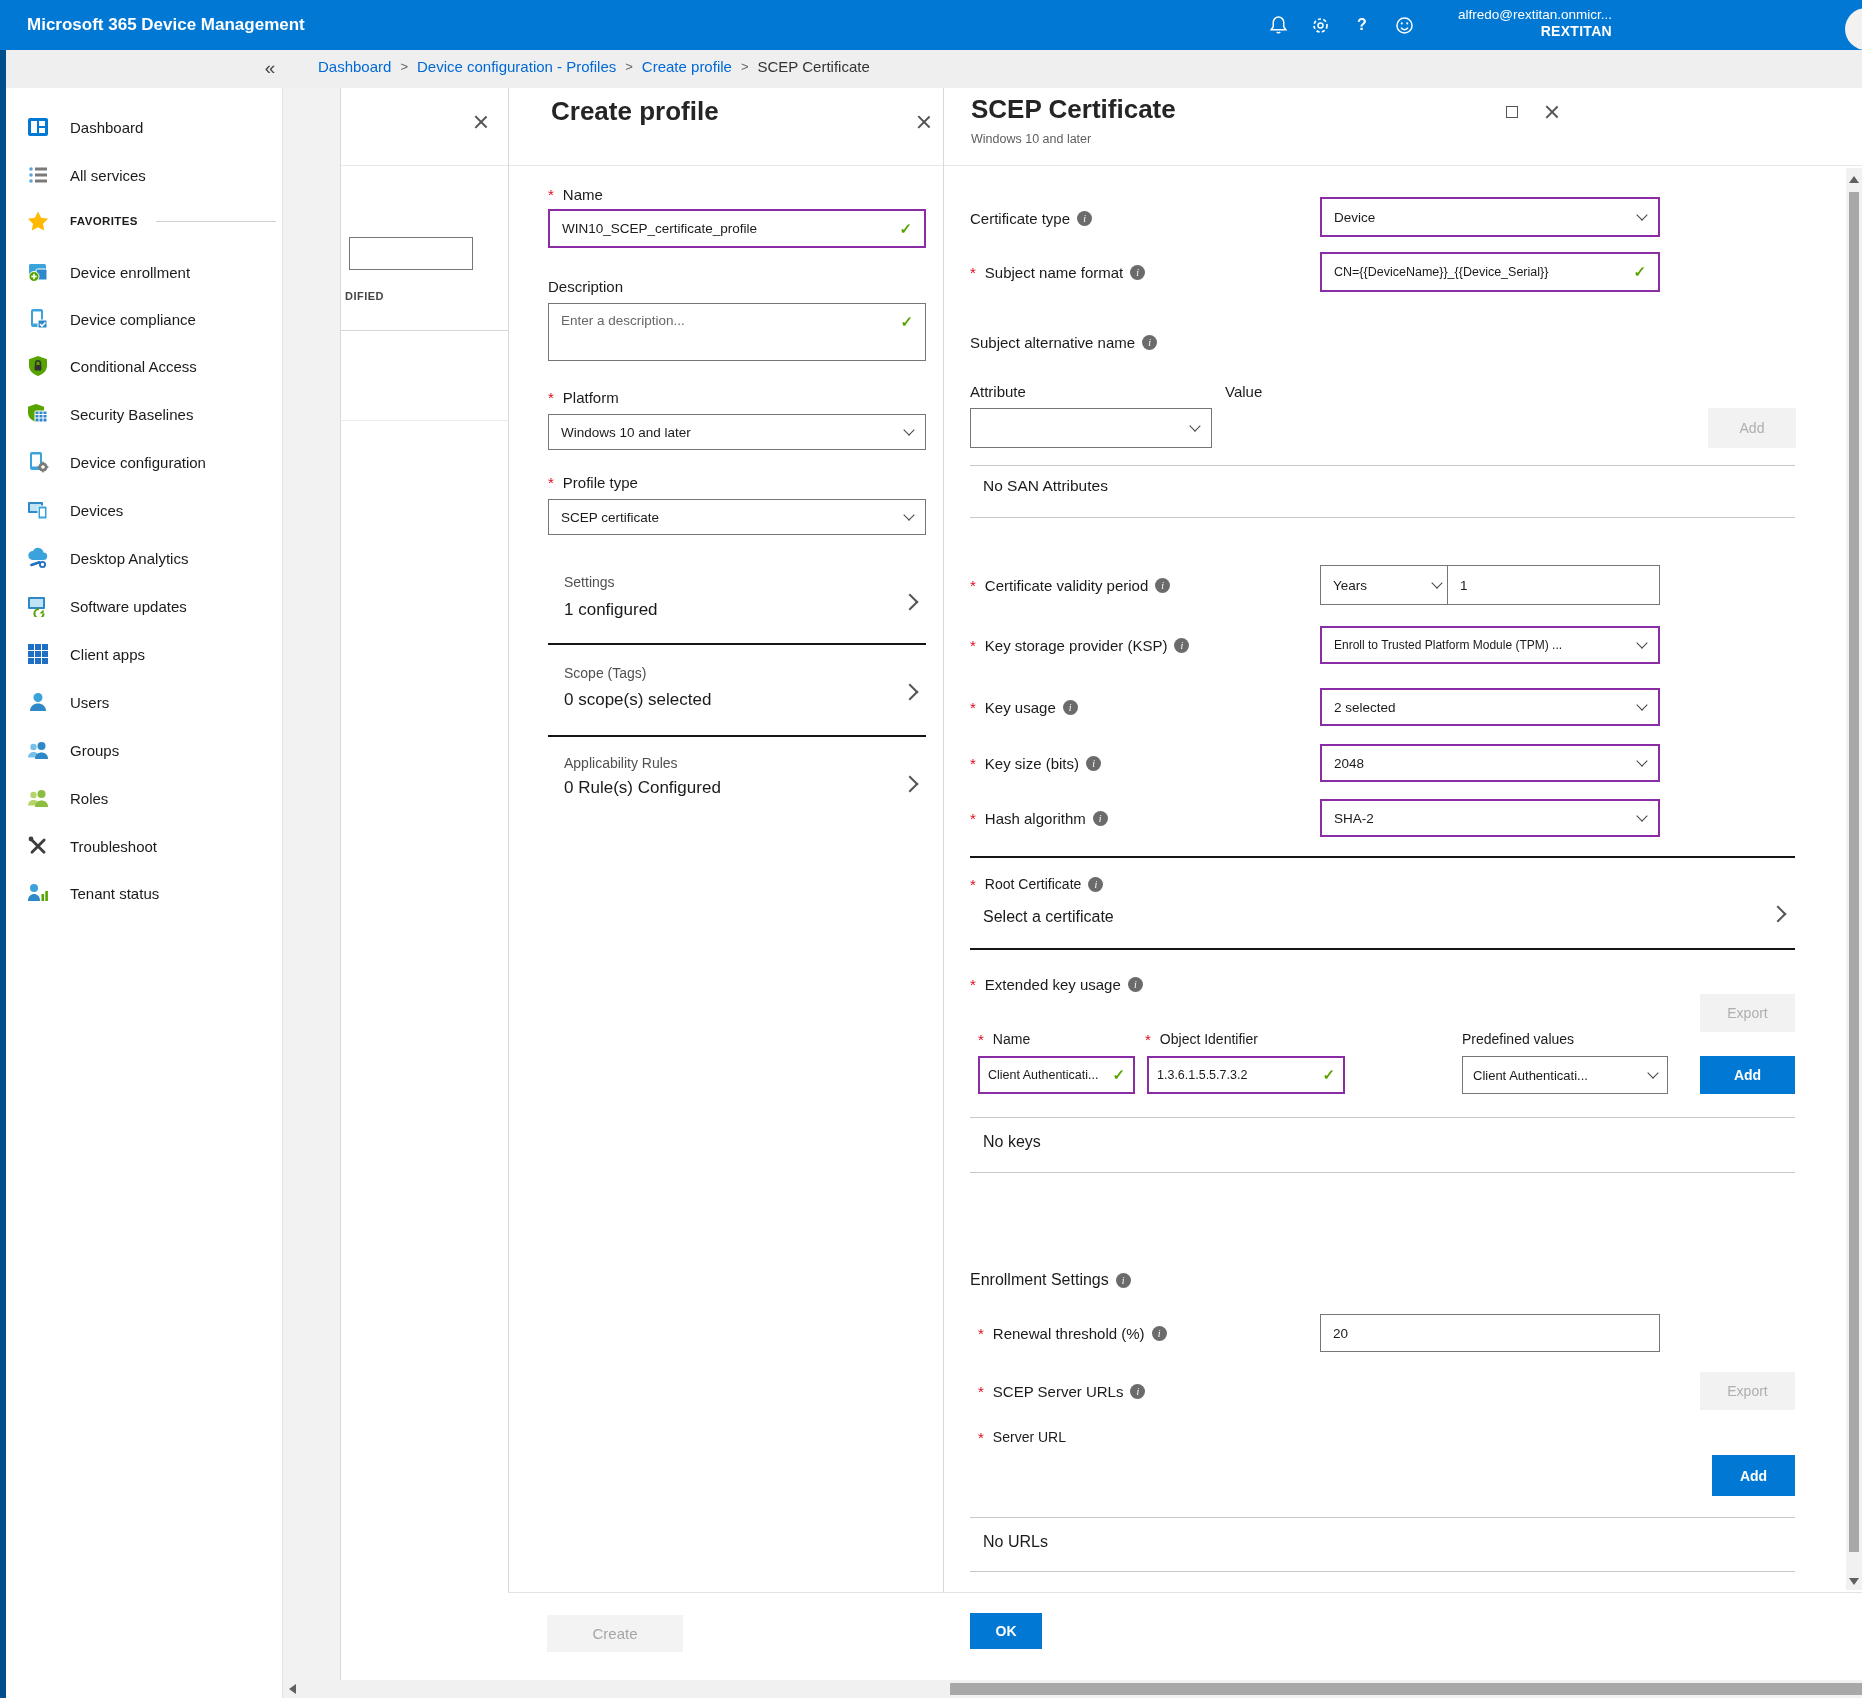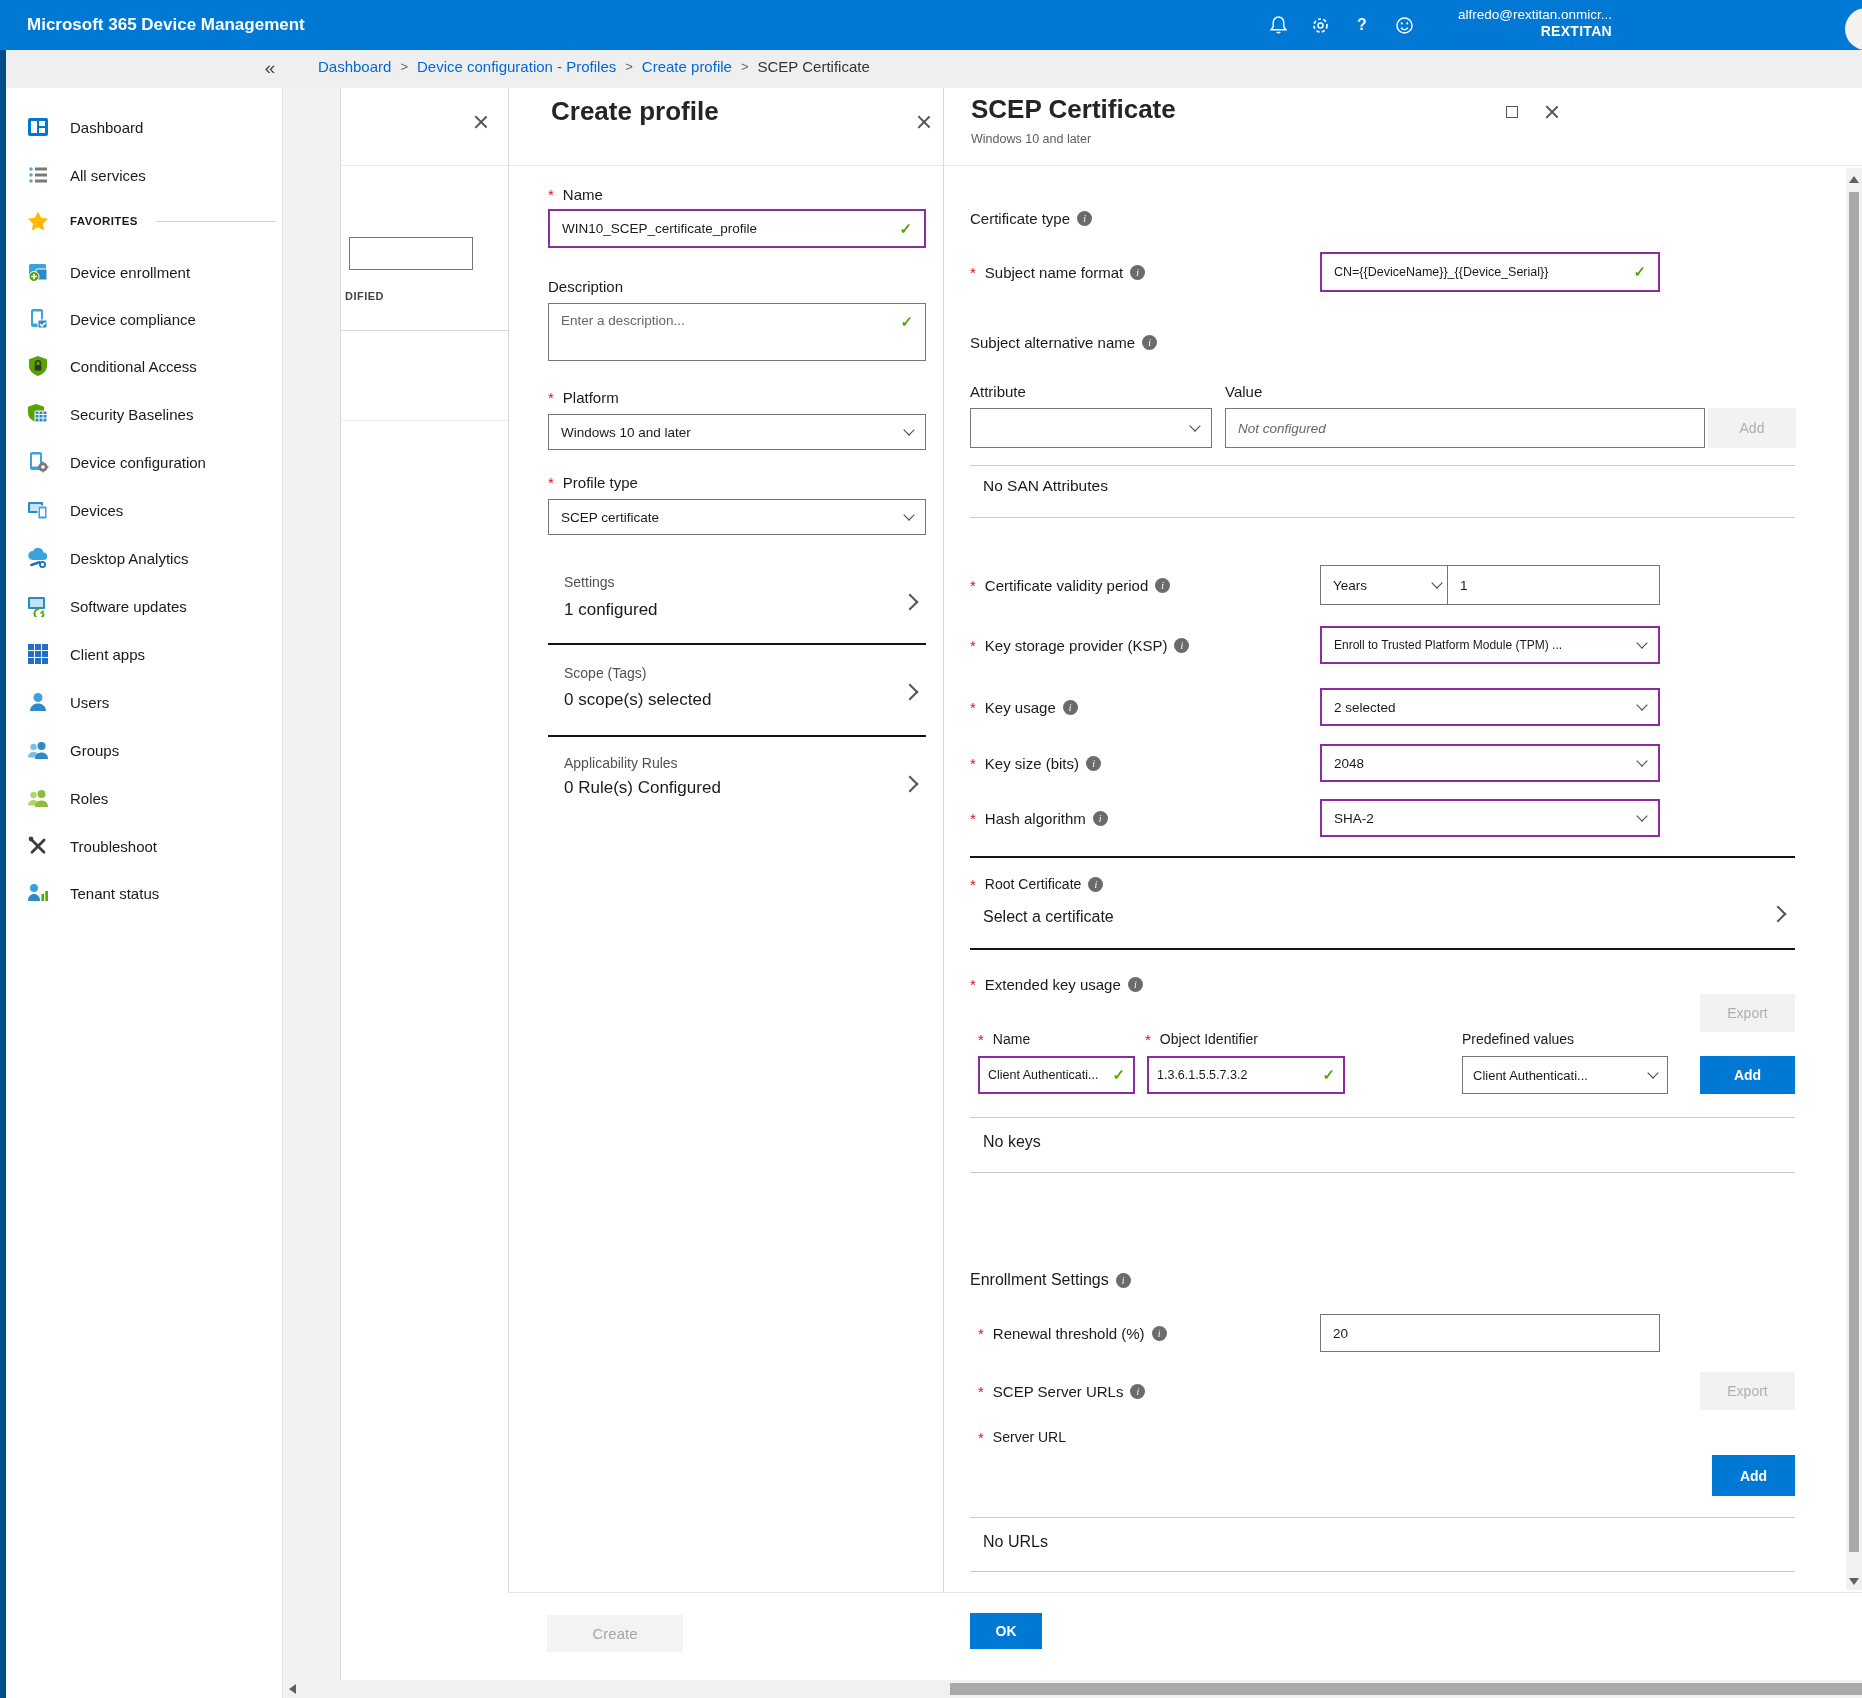--- a/index.html
+++ b/index.html
@@ -384,20 +384,25 @@
     <div class="bladesub" style="position:absolute; left:27px; top:44px;">Windows 10 and later</div>
     <span class="maxi" style="left:562px; top:18px;"></span>
     <span class="x" style="left:600px; top:16px;"></span>
     <div class="hdiv" style="left:0; top:77px; width:919px;"></div>
   </div>
 
   <div class="lbl" style="left:970px; top:198px; height:40px;">
     <span>Certificate type</span>
       <span class="info"></span>
   </div>
+  <div class="ctrl bpurple" style="left:1320px; top:197px; width:340px; height:40px;">
+    <span>Device</span>
+      <span class="flex1"></span>
+      <span class="cvd"></span>
+  </div>
 
   <div class="lbl req" style="left:970px; top:252px; height:40px;">
     <span>Subject name format</span>
       <span class="info"></span>
   </div>
   <div class="ctrl bpurple" style="left:1320px; top:252px; width:340px; height:40px; font-size:12.5px;">
     <span>CN={{DeviceName}}_{{Device_Serial}}</span>
       <span class="flex1"></span>
       <span class="chk"></span>
   </div>
@@ -406,23 +411,20 @@
     <span>Subject alternative name</span>
       <span class="info"></span>
   </div>
   <div class="lbl" style="left:970px; top:380px; height:22px;">Attribute</div>
   <div class="lbl" style="left:1225px; top:380px; height:22px;">Value</div>
   <div class="ctrl bgrey" style="left:970px; top:408px; width:242px; height:40px;">
     <span></span>
       <span class="flex1"></span>
       <span class="cvd"></span>
   </div>
-  <div class="ctrl bgrey" style="left:1225px; top:408px; width:480px; height:40px;">
-    <span class="phtext italic">Not configured</span>
-  </div>
   <div class="btn btn-dis" style="left:1708px; top:408px; width:88px; height:40px;">Add</div>
 
   <div class="hr" style="left:970px; top:465px; width:825px;"></div>
   <div class="emptytext" style="left:983px; top:477px;">No SAN Attributes</div>
   <div class="hr" style="left:970px; top:517px; width:825px;"></div>
 
   <div class="lbl req" style="left:970px; top:565px; height:40px;">
     <span>Certificate validity period</span>
       <span class="info"></span>
   </div>

